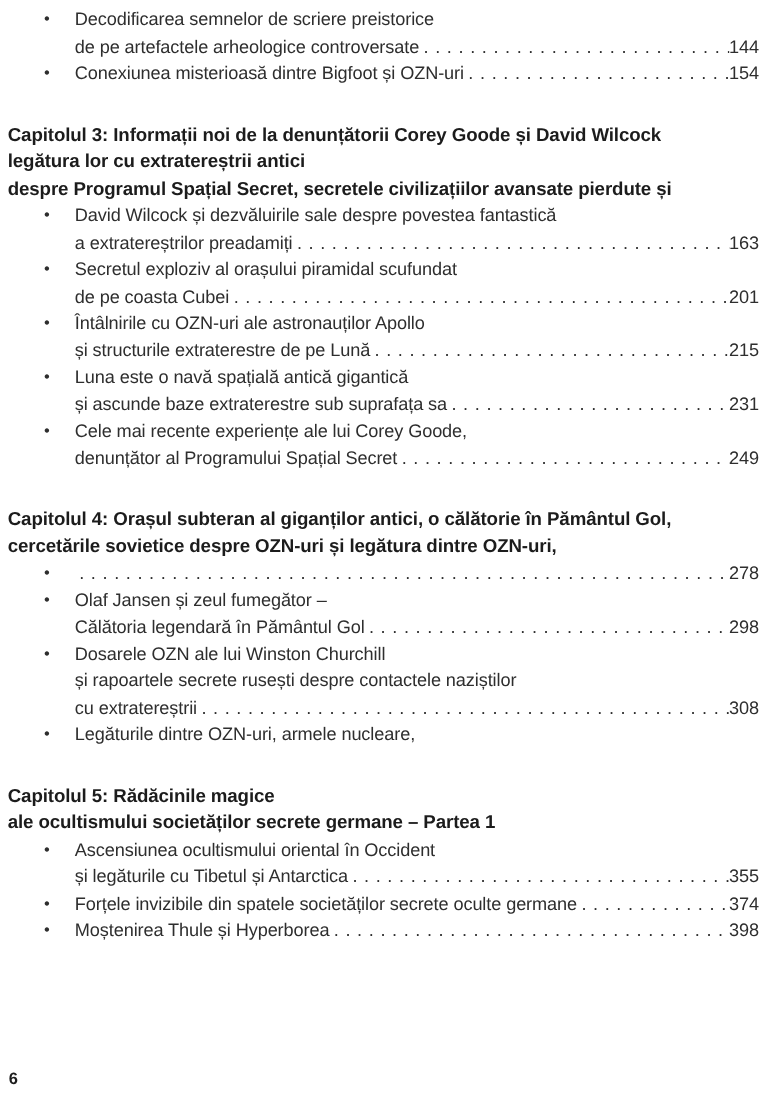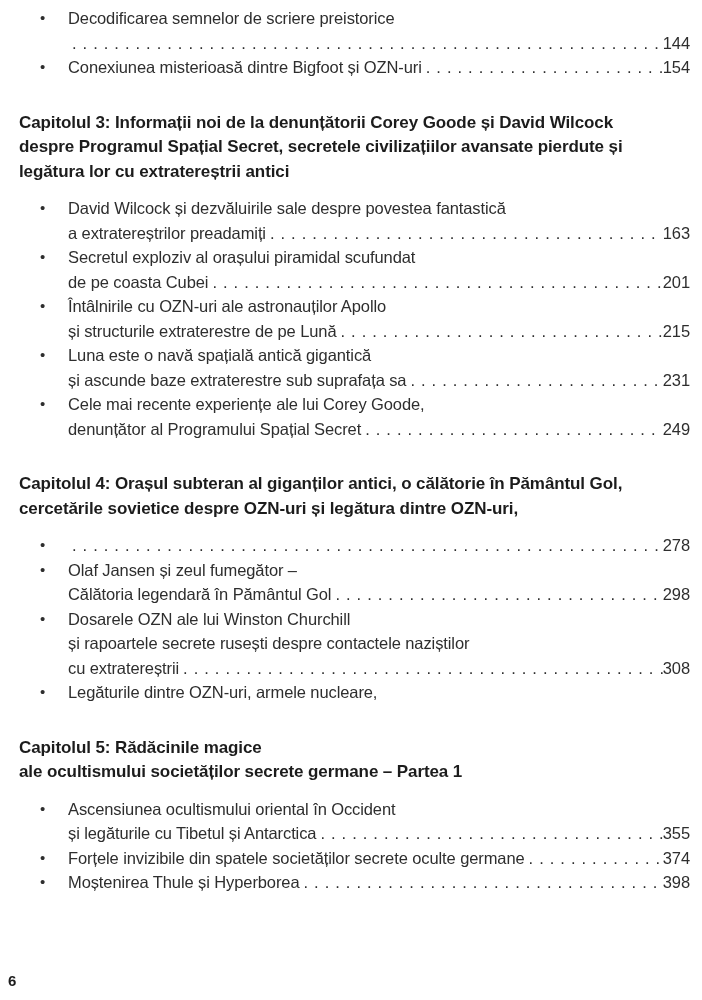--- a/index.html
+++ b/index.html
@@ -17,21 +17,21 @@
     overflow: hidden;
     box-sizing: border-box;
   }
   .toc {
     padding: 6px 12px 0 7px;
   }
   .toc-section { margin: 0; }
   .toc-section.with-gap { margin-top: 31px; }
 
   .chapter-heading {
-    margin: 12px;
+    margin: 0;
     font-size: 17px;
     font-weight: bold;
     line-height: 24.5px;
     color: #1c1c1c;
     letter-spacing: -0.1px;
   }
   .heading-line { white-space: nowrap; }
 
   .toc-entry {
     display: flex;
@@ -86,41 +86,42 @@
 <div class="book-page">
   <main class="toc">
       <section class="toc-section">
         <div class="toc-entry">
           <span class="bullet">•</span>
           <div class="entry-lines">
             <div class="entry-line">
               <span class="entry-text">Decodificarea semnelor de scriere preistorice</span>
             </div>
             <div class="entry-line">
+              <span class="entry-text">de pe artefactele arheologice controversate</span>
               <span class="dot-leader"></span>
               <span class="entry-page">144</span>
             </div>
           </div>
         </div>
         <div class="toc-entry">
           <span class="bullet">•</span>
           <div class="entry-lines">
             <div class="entry-line">
               <span class="entry-text">Conexiunea misterioasă dintre Bigfoot și OZN-uri</span>
               <span class="dot-leader"></span>
               <span class="entry-page">154</span>
             </div>
           </div>
         </div>
       </section>
       <section class="toc-section with-gap">
         <h2 class="chapter-heading">
           <div class="heading-line">Capitolul 3: Informații noi de la denunțătorii Corey Goode și David Wilcock</div>
+          <div class="heading-line">legătura lor cu extratereștrii antici</div>
           <div class="heading-line">despre Programul Spațial Secret, secretele civilizațiilor avansate pierdute și</div>
-          <div class="heading-line">legătura lor cu extratereștrii antici</div>
         </h2>
         <div class="toc-entry">
           <span class="bullet">•</span>
           <div class="entry-lines">
             <div class="entry-line">
               <span class="entry-text">David Wilcock și dezvăluirile sale despre povestea fantastică</span>
             </div>
             <div class="entry-line">
               <span class="entry-text">a extratereștrilor preadamiți</span>
               <span class="dot-leader"></span>

